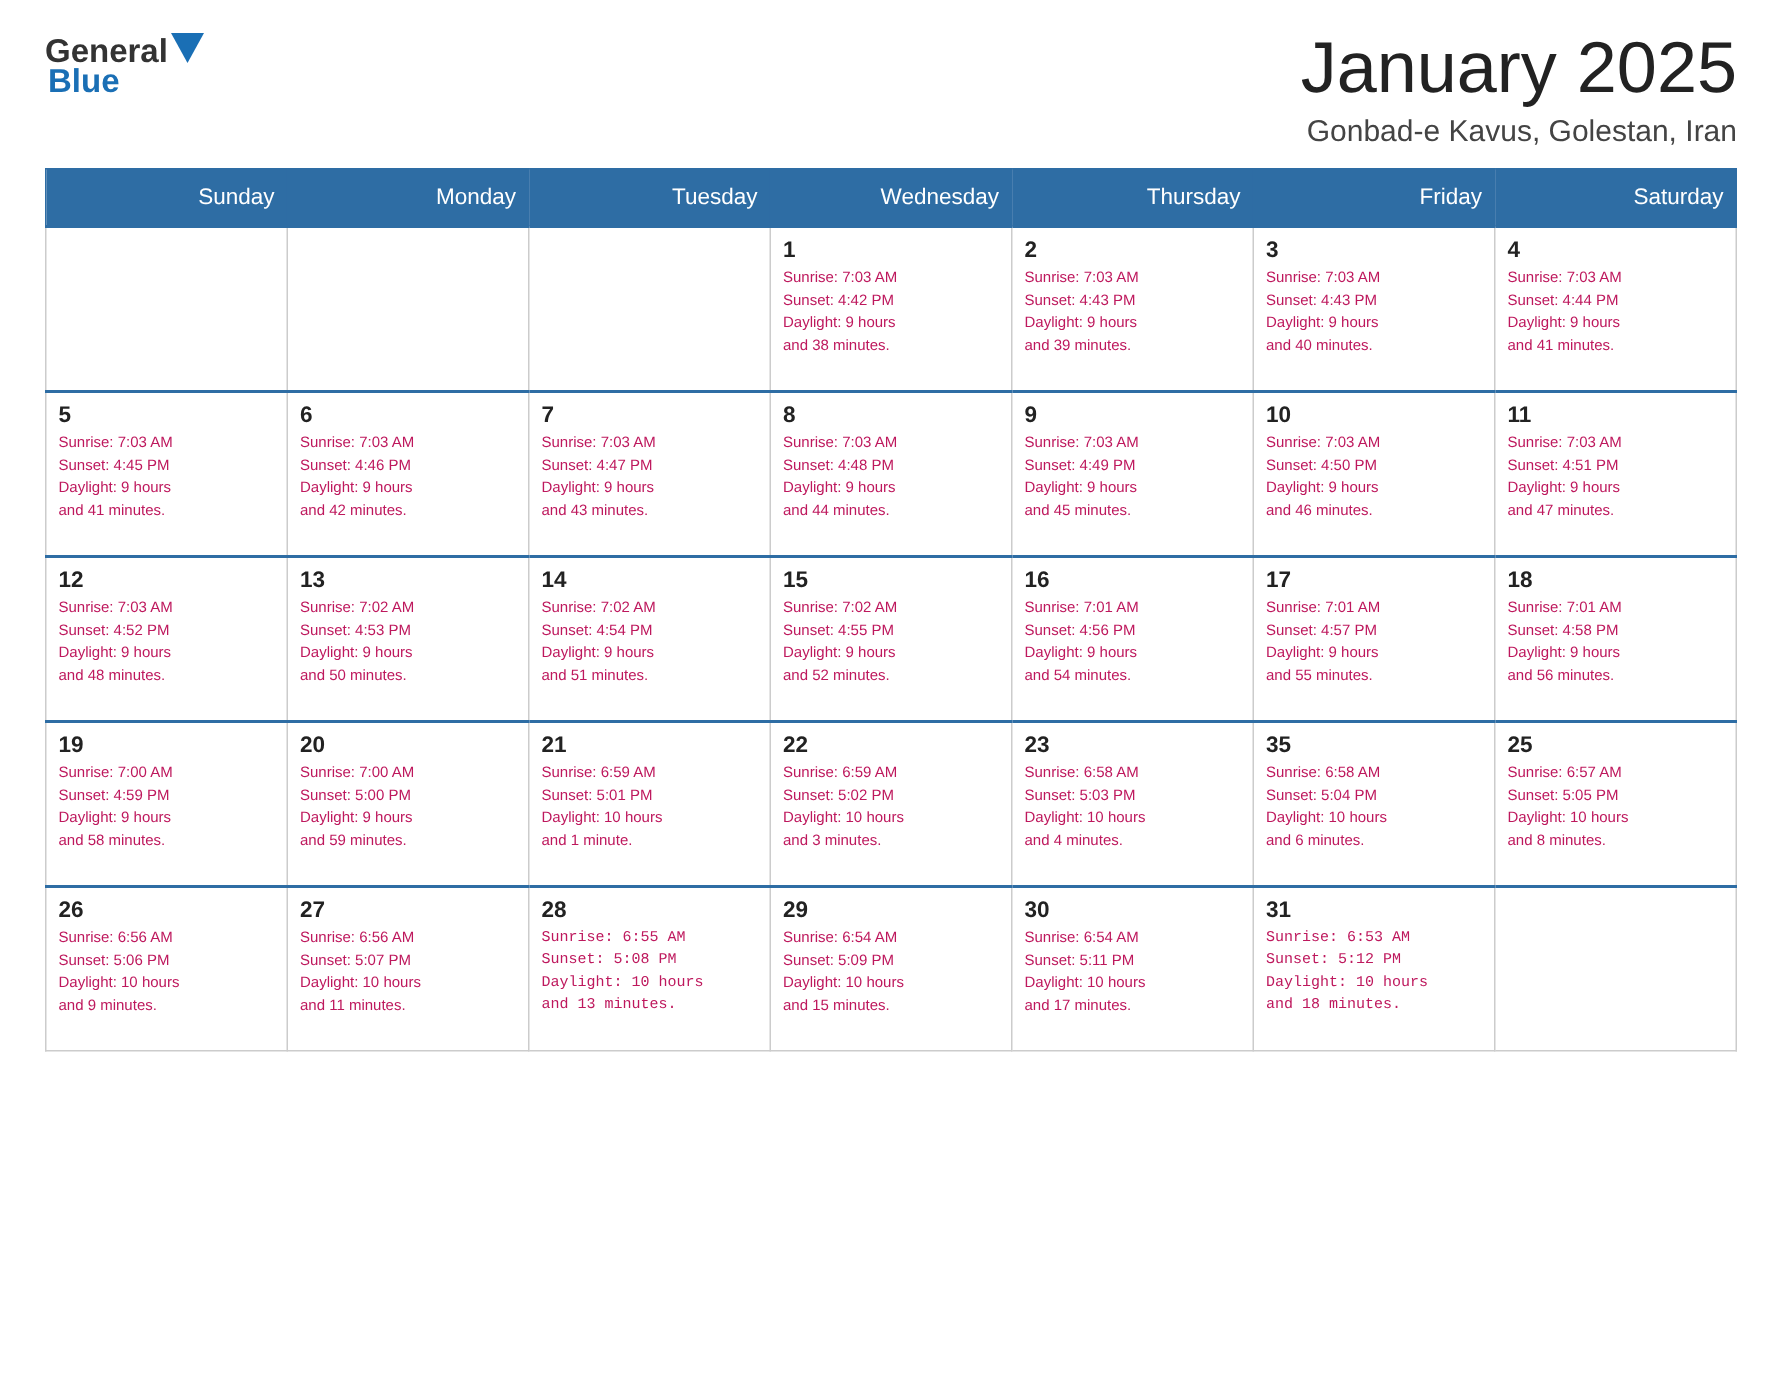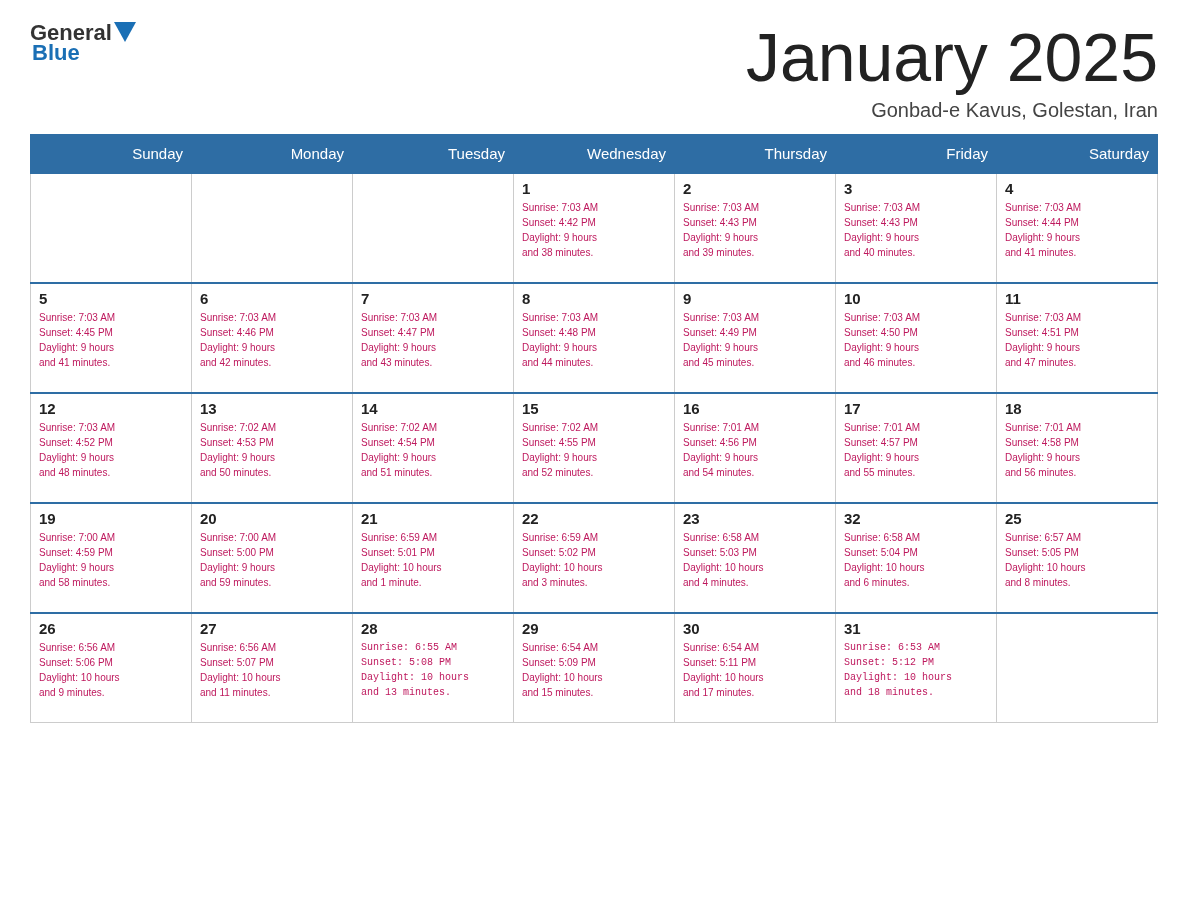--- a/index.html
+++ b/index.html
@@ -26,21 +26,21 @@
       font-weight: bold;
       color: #333;
     }
     .logo-blue {
       color: #1a6fb5;
     }
     .title-area {
       text-align: right;
     }
     .month-title {
-      font-size: 68px;
+      font-size: 48px;
       font-weight: normal;
       color: #222;
       line-height: 1.1;
     }
     .location {
       font-size: 20px;
       color: #444;
       margin-top: 4px;
     }
     .calendar {
@@ -291,21 +291,21 @@
 and 3 minutes.</div>
         </td>
         <td>
           <span class="day-num">23</span>
           <div class="day-info" style="white-space: pre-line;">Sunrise: 6:58 AM
 Sunset: 5:03 PM
 Daylight: 10 hours
 and 4 minutes.</div>
         </td>
         <td>
-          <span class="day-num">32</span>
+          <span class="day-num">35</span>
           <div class="day-info" style="white-space: pre-line;">Sunrise: 6:58 AM
 Sunset: 5:04 PM
 Daylight: 10 hours
 and 6 minutes.</div>
         </td>
         <td>
           <span class="day-num">25</span>
           <div class="day-info" style="white-space: pre-line;">Sunrise: 6:57 AM
 Sunset: 5:05 PM
 Daylight: 10 hours

